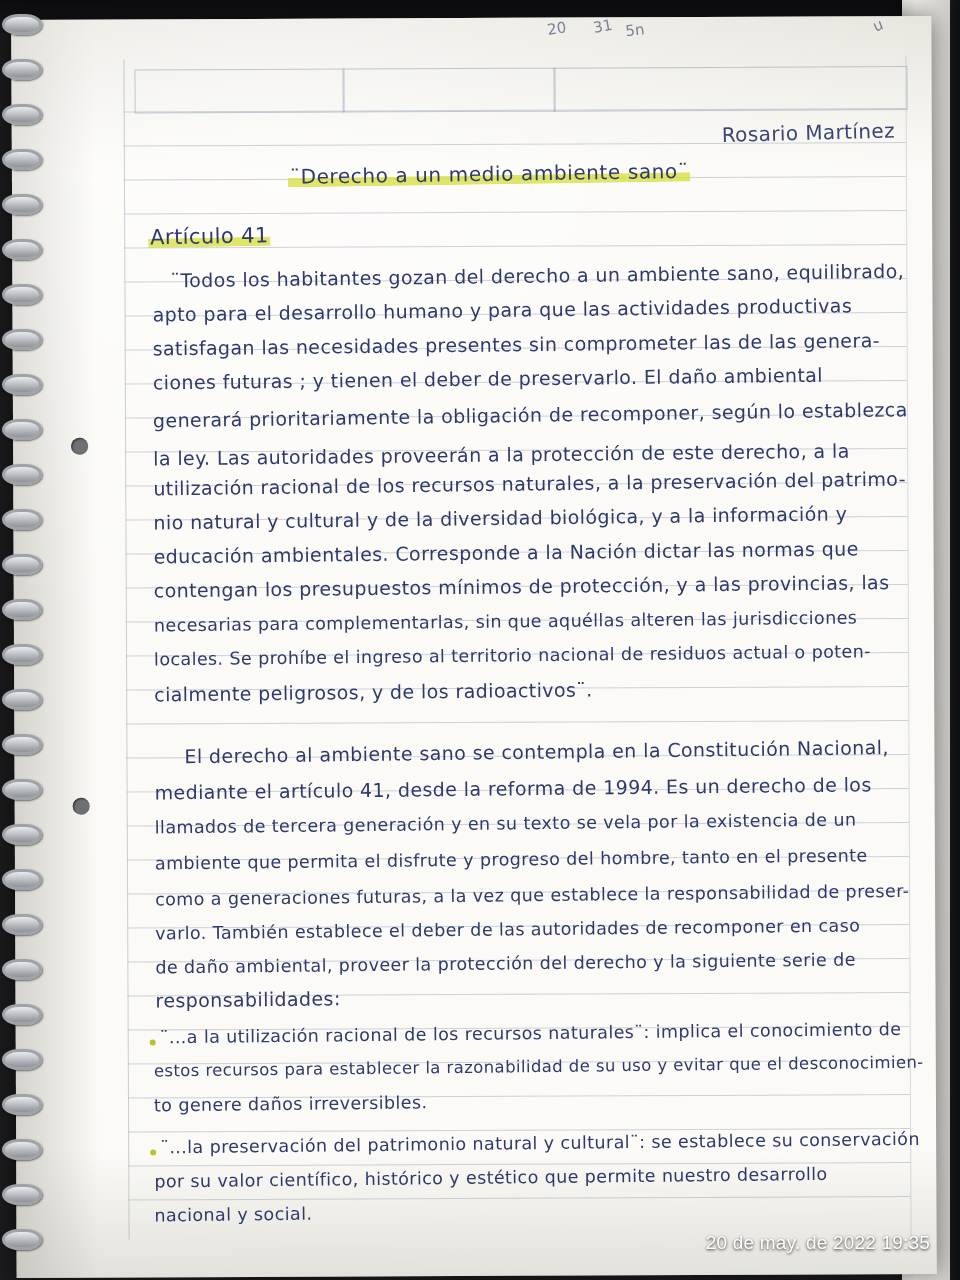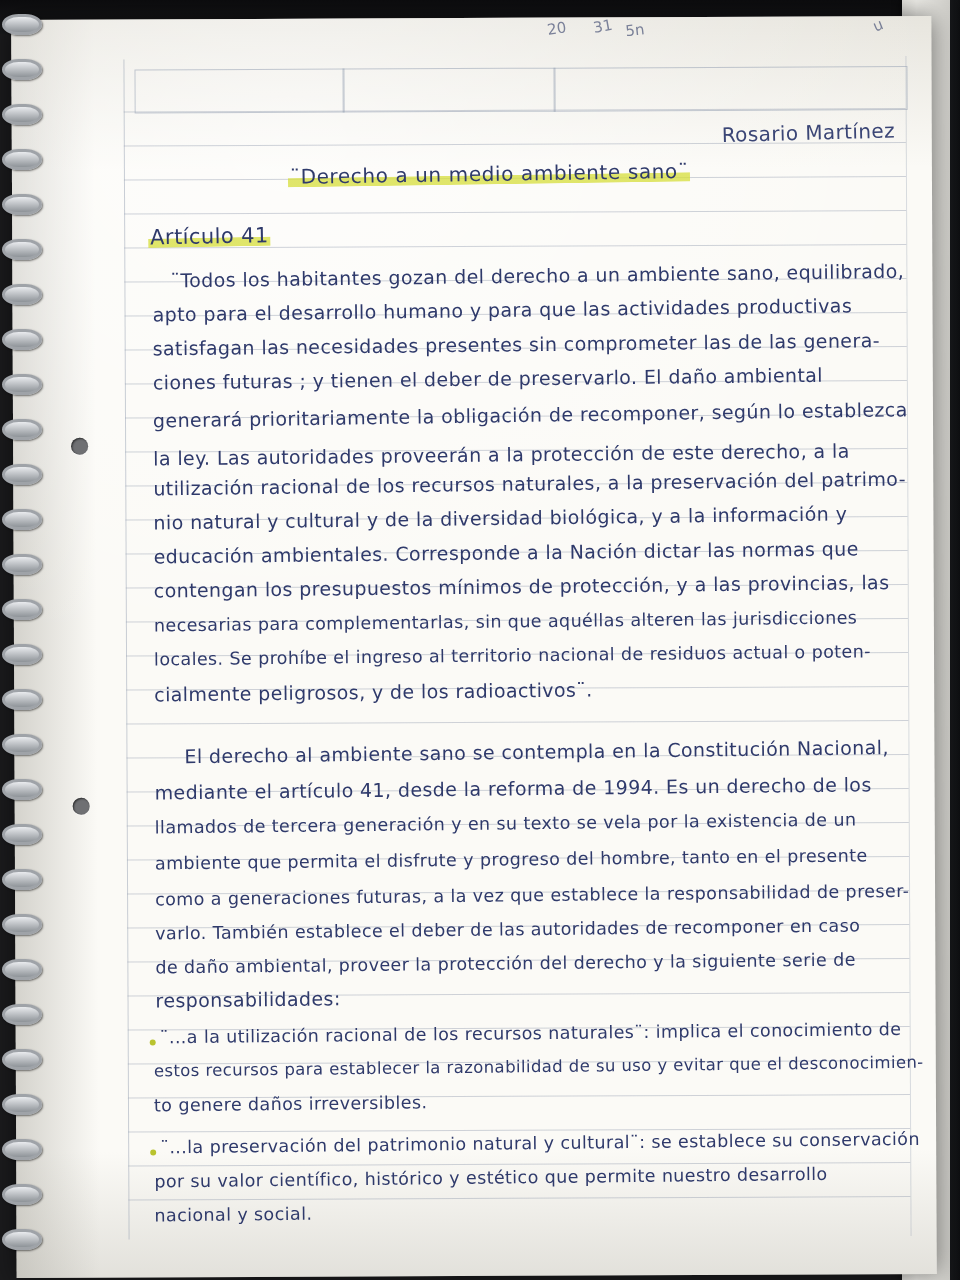--- a/index.html
+++ b/index.html
@@ -314,13 +314,14 @@
       <div class="ring" style="top: 914px;"></div>
       <div class="ring" style="top: 959px;"></div>
       <div class="ring" style="top: 1004px;"></div>
       <div class="ring" style="top: 1049px;"></div>
       <div class="ring" style="top: 1094px;"></div>
       <div class="ring" style="top: 1139px;"></div>
       <div class="ring" style="top: 1184px;"></div>
       <div class="ring" style="top: 1229px;"></div>
     </div>
 
+  <div class="timestamp">20 de may. de 2022 19:35</div>
 </div>
 
 </body></html>

